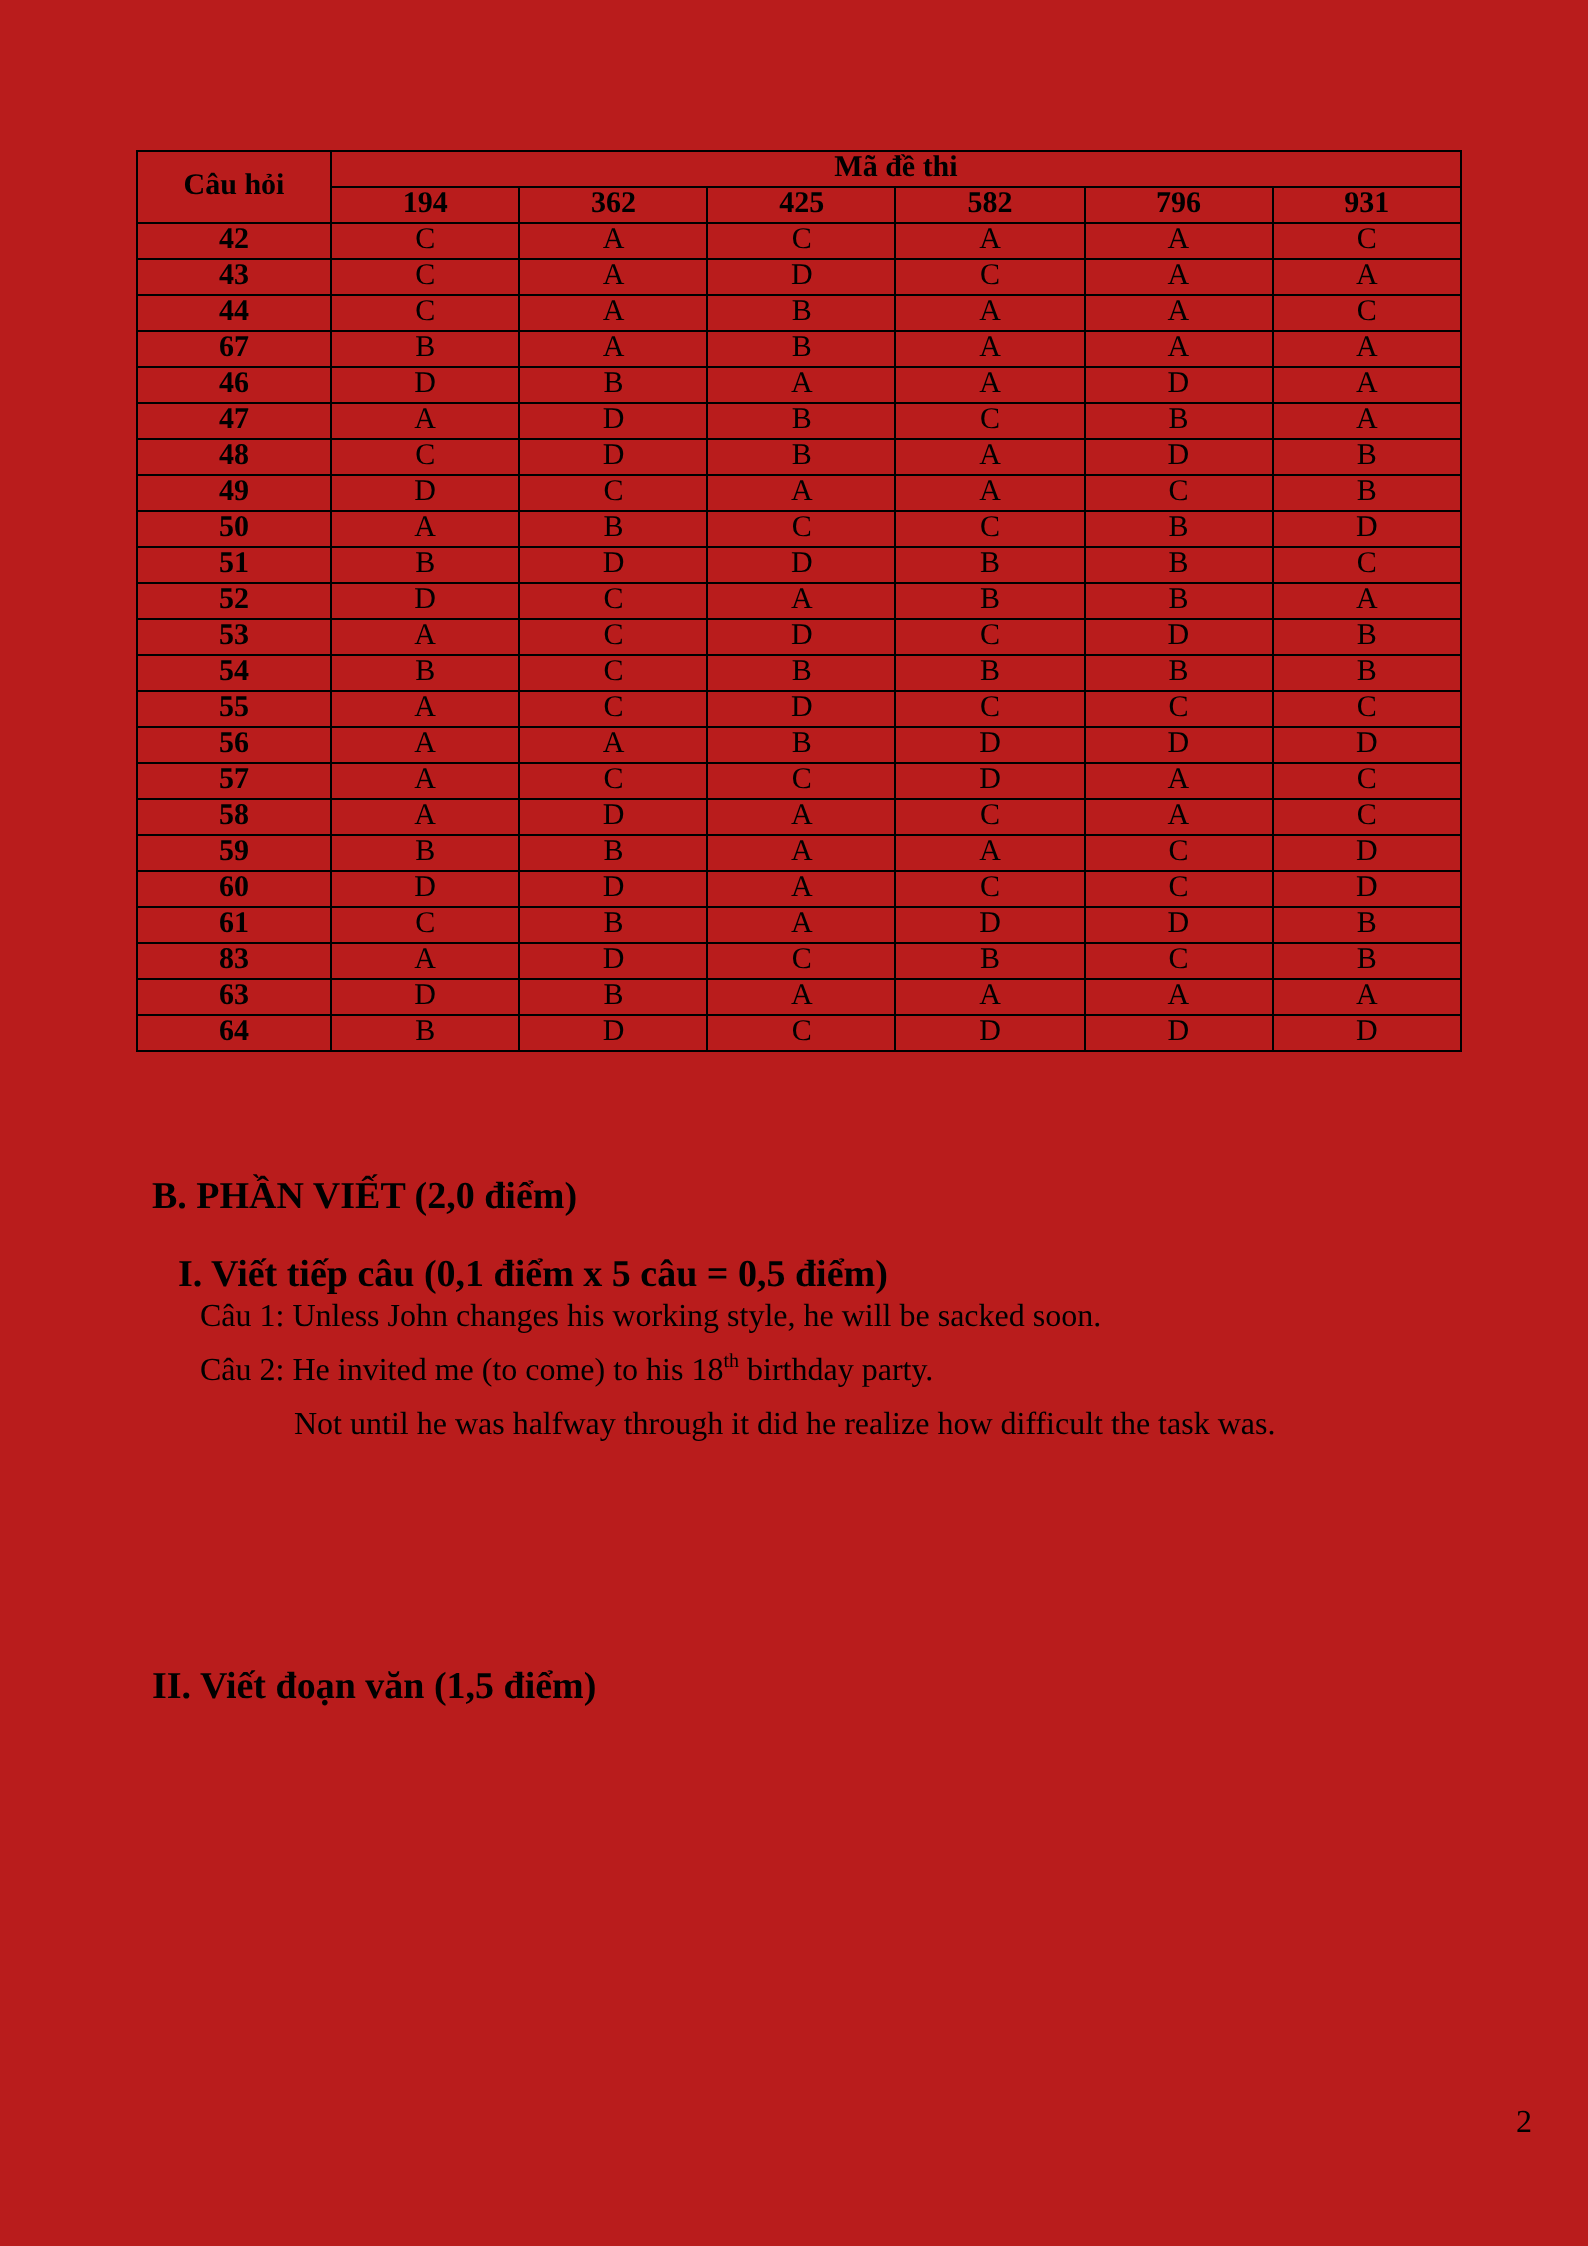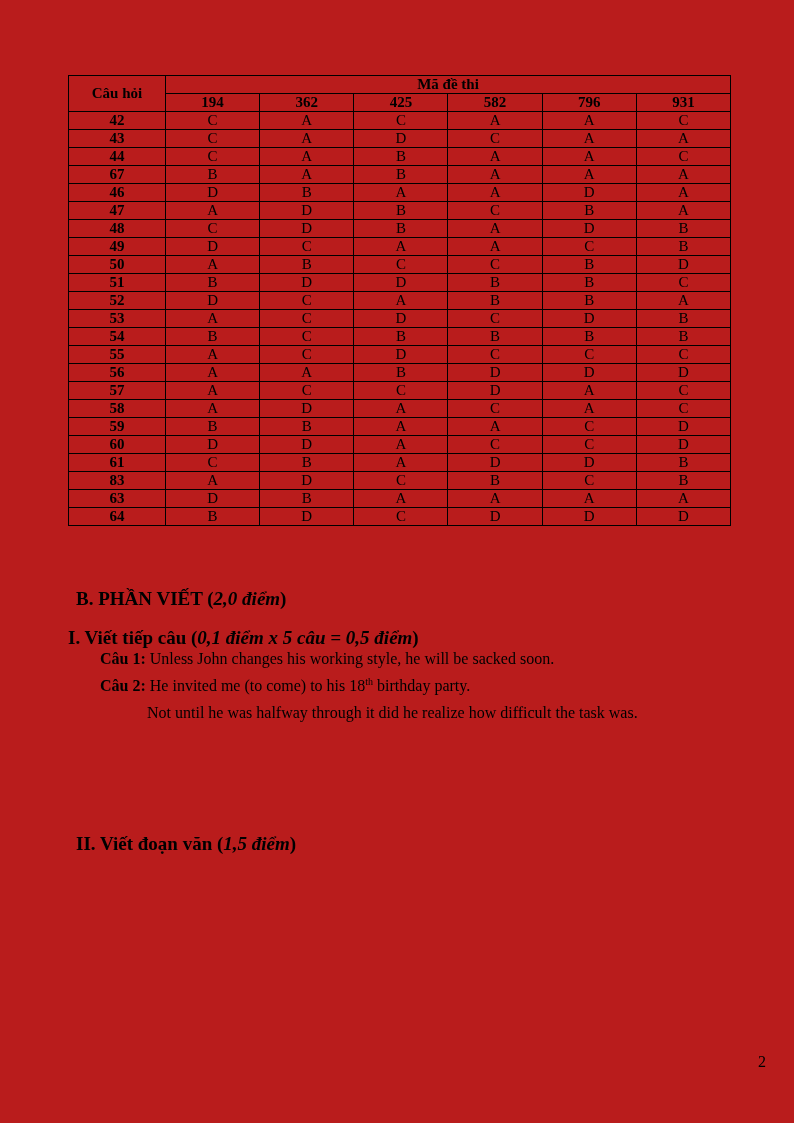--- a/index.html
+++ b/index.html
@@ -41,36 +41,36 @@
   thead th { font-weight: bold; }
   td.q { font-weight: bold; }
 
   
   .line {
     position: absolute;
     white-space: nowrap;
     font-size: 19px;
   }
   .hB  { left: 76px; top: 588px; }
-  .hI  { left: 68px; top: 627px; }
+  .hI  { left: 89px; top: 627px; }
   .hII { left: 76px; top: 833px; }
   .b  { font-weight: bold; }
-  .bi { font-weight: bold; font-style: italic; }
+  .bi { font-weight: bold; }
 
   .sentences {
     position: absolute;
     left: 100px; top: 649px;
     font-size: 16px;
   }
   .sentence {
     height: 27px;
     line-height: 19px;
     white-space: nowrap;
   }
-  .sentence .lbl { font-weight: bold; }
+  .sentence .lbl { font-weight: normal; }
   .sentence.indent { padding-left: 47px; }
   .sentence sup {
     font-size: 10px;
     vertical-align: super;
     line-height: 0;
   }
 
   .pagenum {
     position: absolute;
     left: 758px; top: 1053px;

